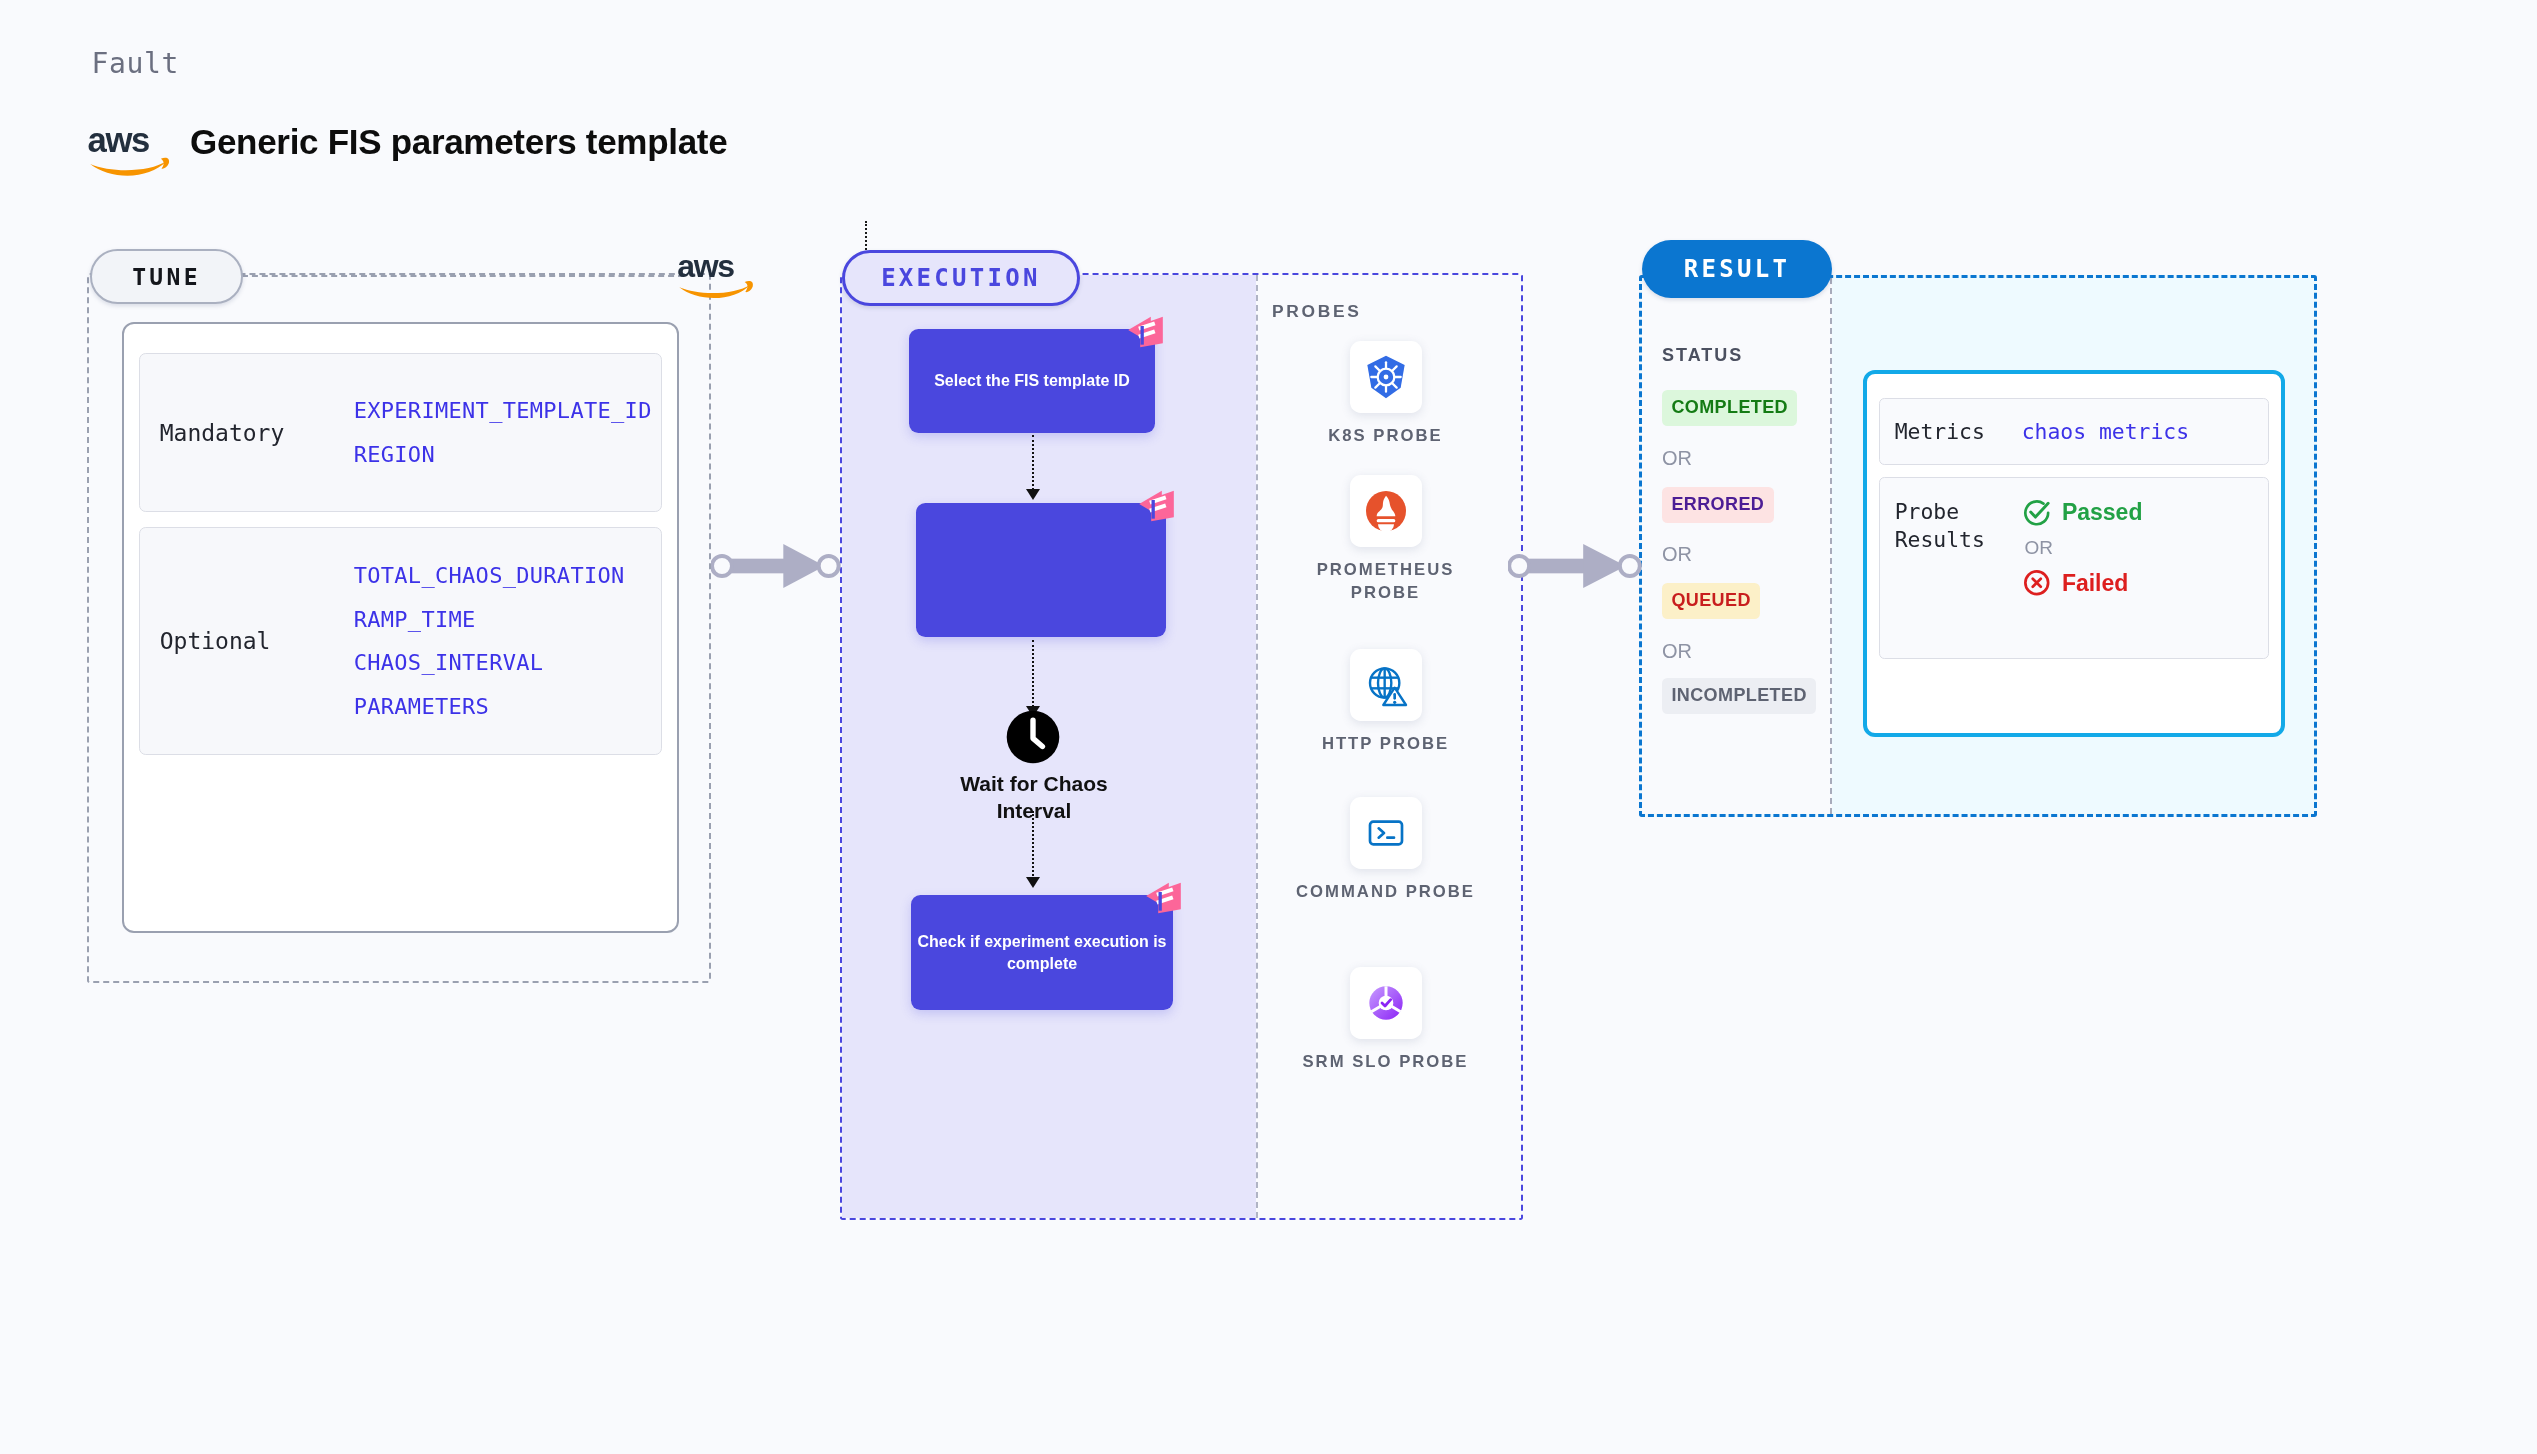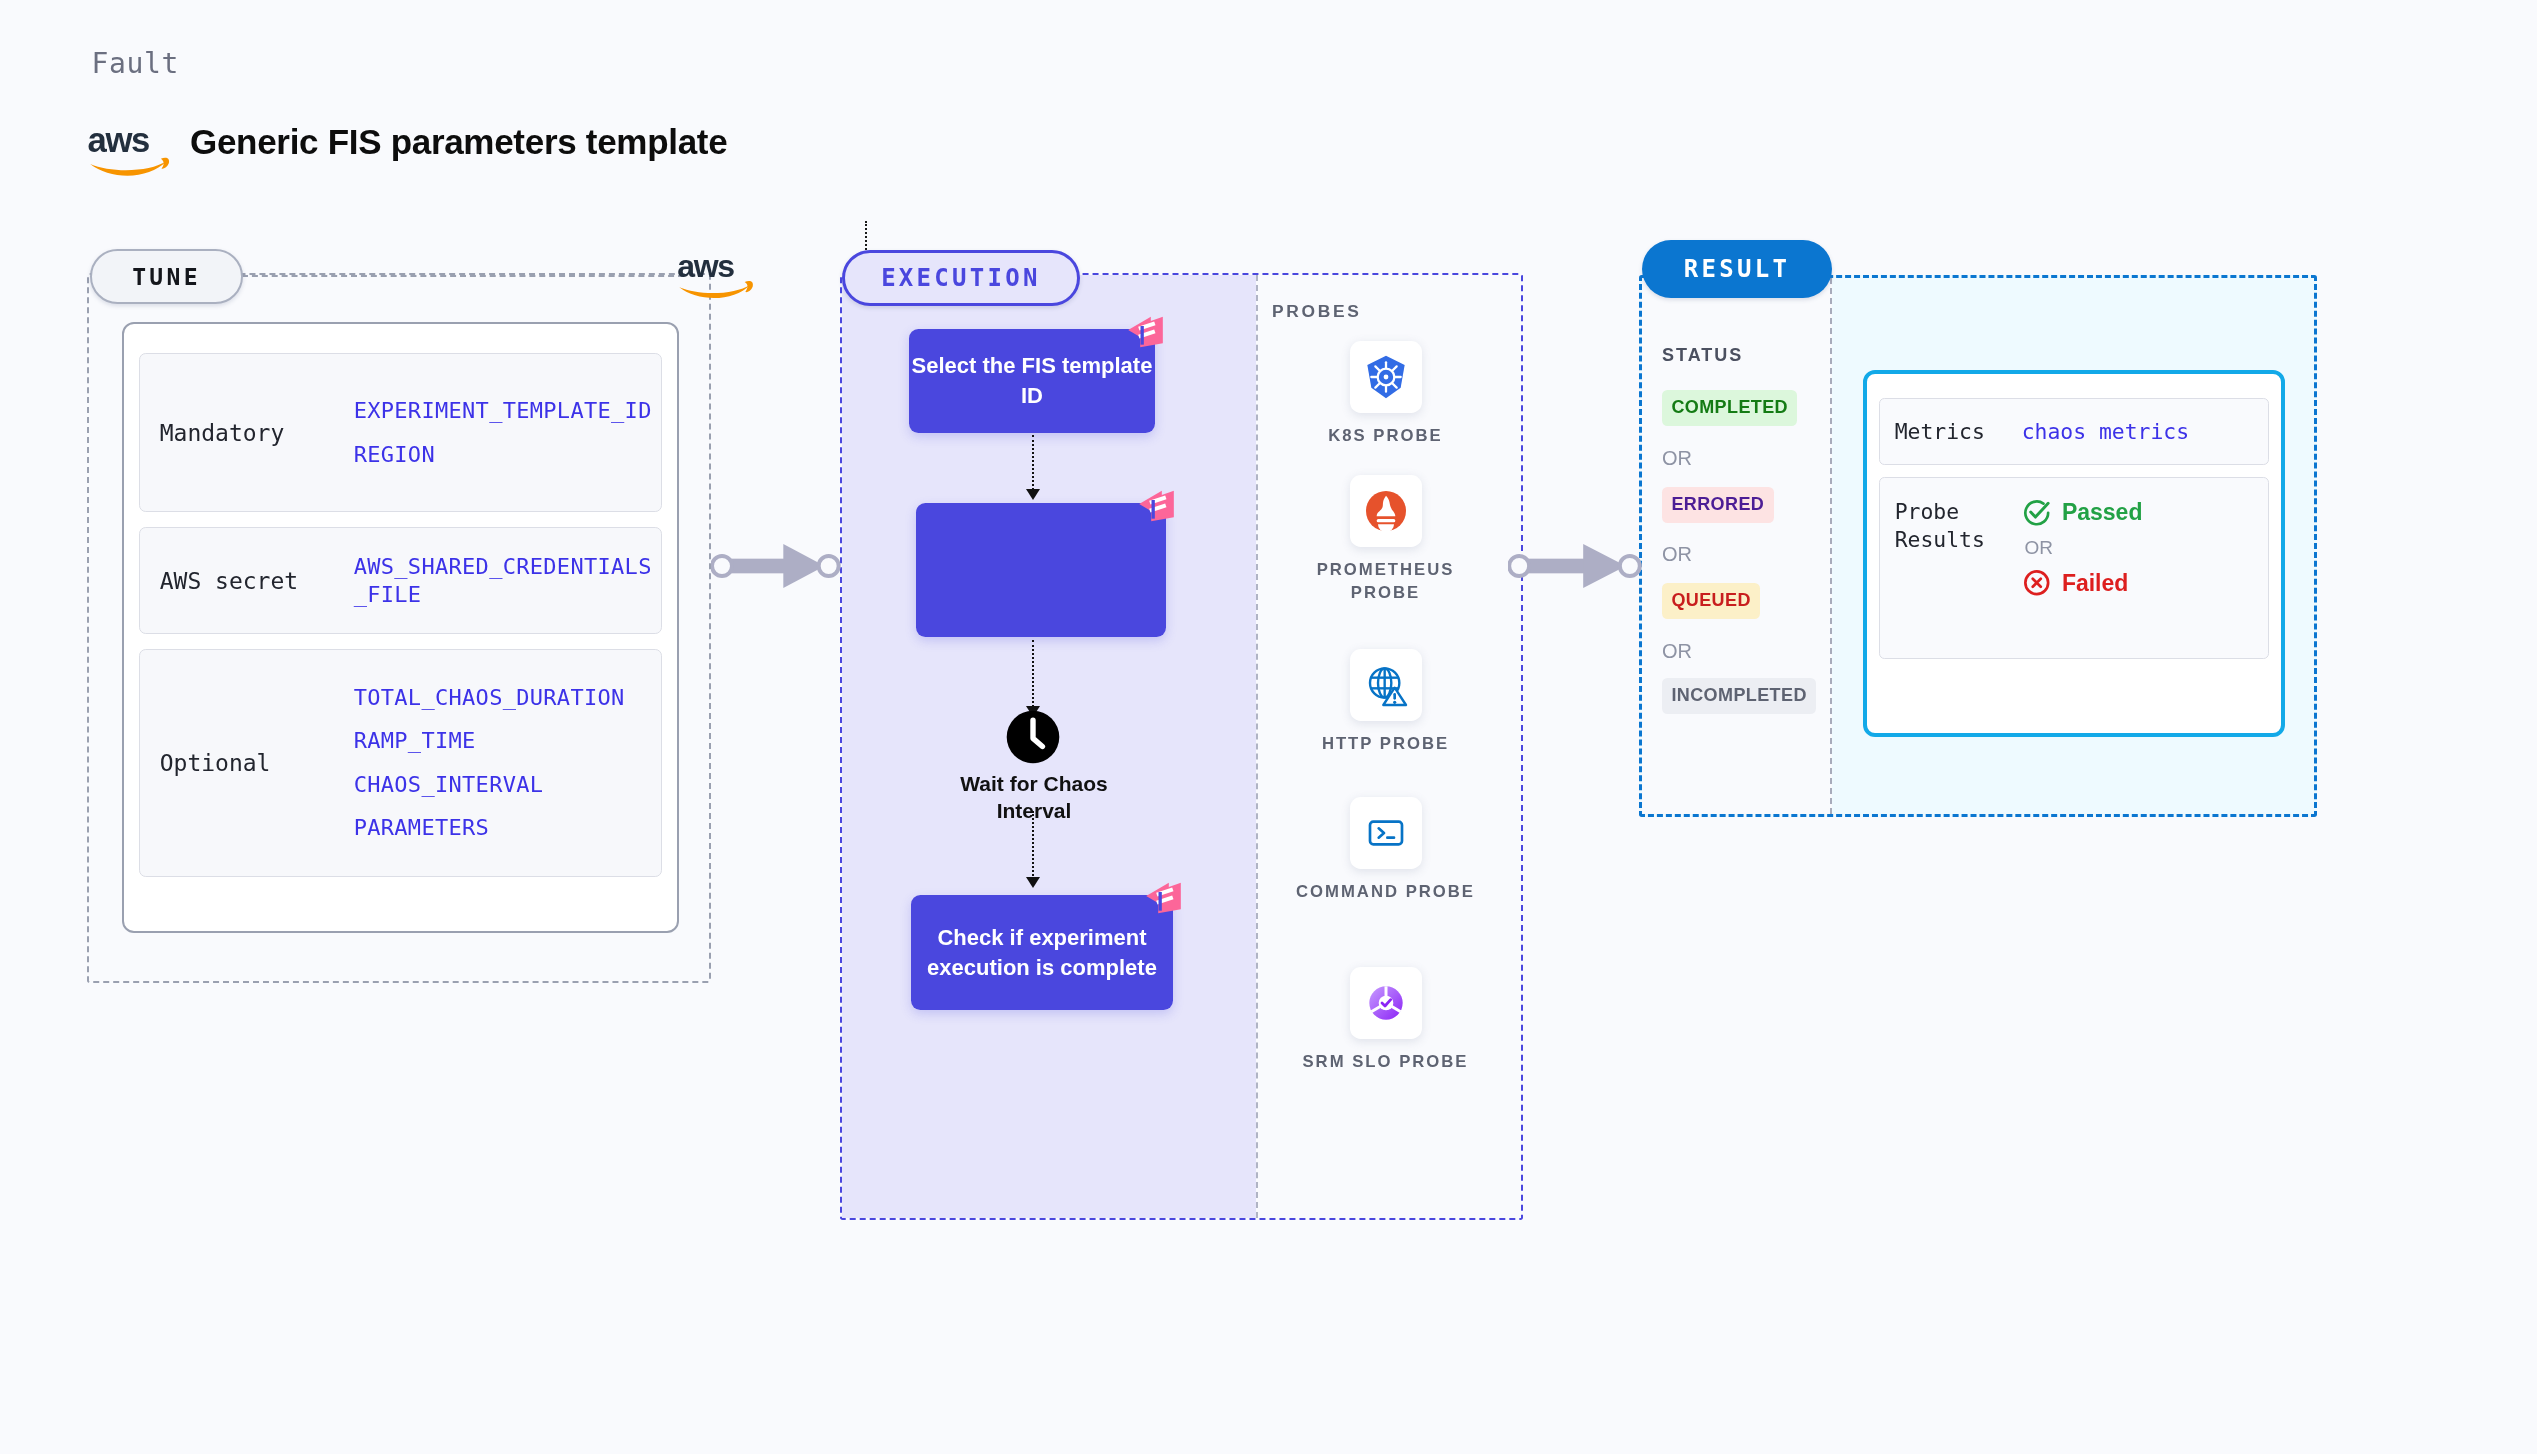--- a/index.html
+++ b/index.html
@@ -124,21 +124,21 @@
   #exec-badge-tick {
     position: absolute; left: 865px; top: 221px; height: 32px; width: 0;
     border-left: 2px dotted #1a1a1a; z-index: 8;
   }
 
   .exec-box {
     position: absolute;
     background: #4a47de;
     border-radius: 9.4px;
     color: #fff;
-    font-size: 22px;
+    font-size: 16px;
     font-weight: bold;
     line-height: 1.35;
     display: flex; align-items: center; justify-content: center;
     text-align: center;
     padding: 8px 0;
     box-shadow: 0 4px 10.7px rgba(74,71,222,.22);
   }
   .harness-badge { position: absolute; width: 43px; height: 40px; top: -14.7px; right: -12px; z-index: 4; }
 
   #exec-box-1 { left: 909px; top: 329px; width: 246px; height: 104px; }
@@ -297,27 +297,20 @@
   <div id="user-inputs-card">
 
     <div id="group-mandatory" class="input-group">
       <div class="input-group-label">Mandatory</div>
       <div class="input-group-vals">
         <div class="input-var">EXPERIMENT_TEMPLATE_ID</div>
         <div class="input-var">REGION</div>
       </div>
     </div>
 
-    <div id="group-secret" class="input-group">
-      <div class="input-group-label">AWS secret</div>
-      <div class="input-group-vals">
-        <div class="input-var" style="white-space:pre-line">AWS_SHARED_CREDENTIALS
-_FILE</div>
-      </div>
-    </div>
 
     <div id="group-optional" class="input-group">
       <div class="input-group-label">Optional</div>
       <div class="input-group-vals">
         <div class="input-var">TOTAL_CHAOS_DURATION</div>
         <div class="input-var">RAMP_TIME</div>
         <div class="input-var">CHAOS_INTERVAL</div>
         <div class="input-var">PARAMETERS</div>
       </div>
     </div>

